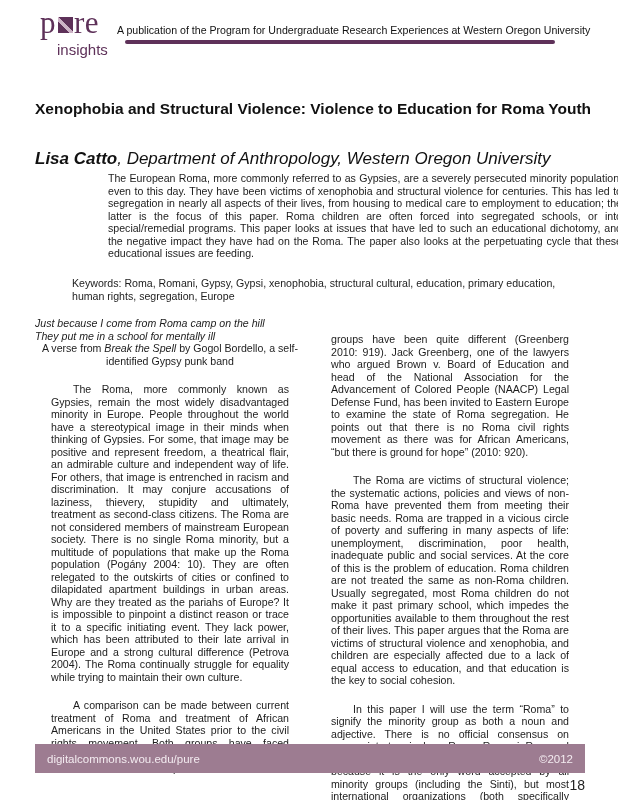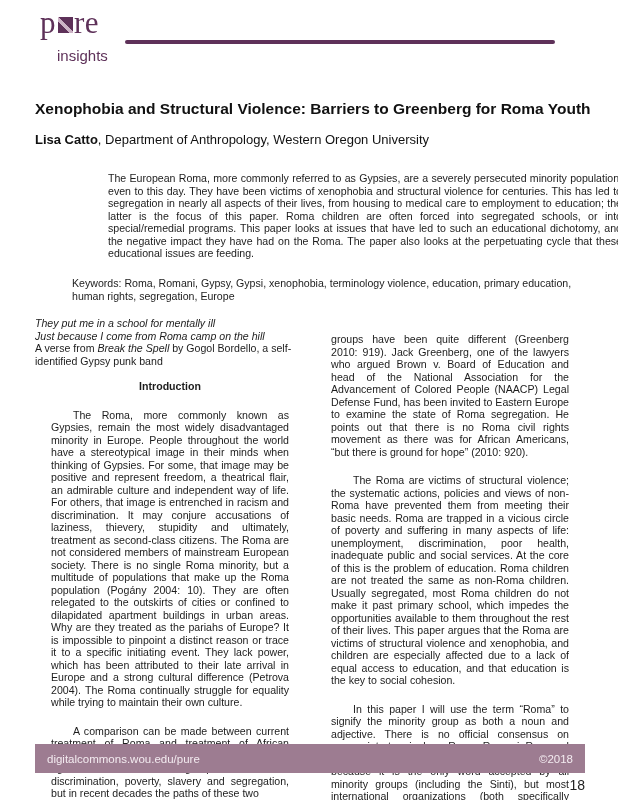--- a/index.html
+++ b/index.html
@@ -10,36 +10,36 @@
   }
   
   .logo{position:absolute;left:40px;top:7px;line-height:1;}
   .logo-main{font-family:"Liberation Serif", serif;font-size:31px;color:#5e3159;letter-spacing:.5px;}
   .logo-main .logo-p,.logo-main .logo-re{display:inline-block;}
   .logo-u{
     display:inline-block;width:15px;height:16px;margin:0 1px 0 2px;vertical-align:baseline;
     background:
       linear-gradient(45deg, #5e3159 38%, #cdb3c6 38%, #cdb3c6 54%, #5e3159 54%);
   }
-  .logo-sub{font-family:"Liberation Sans", sans-serif;font-size:15px;color:#5e3159;margin-top:10px;padding-left:17px;}
+  .logo-sub{font-family:"Liberation Sans", sans-serif;font-size:15px;color:#5e3159;margin-top:4px;padding-left:17px;}
   .tagline{position:absolute;left:117px;top:24px;width:500px;font-size:10.6px;color:#111;}
   .header-rule{position:absolute;left:125px;top:40px;width:430px;height:4px;background:#5e3159;border-radius:2px;}
   
   .title{position:absolute;left:35px;top:89px;width:562px;font-size:15.5px;font-weight:bold;line-height:20px;color:#111;}
-  .byline{position:absolute;left:35px;top:132px;width:560px;font-size:13px;color:#111;}
+  .byline{position:absolute;left:35px;top:149px;width:560px;font-size:17px;color:#111;font-style:italic;}
   .byline b{font-weight:bold;}
   
   .abstract{position:absolute;left:72px;top:172px;width:514px;font-size:10.6px;line-height:12.5px;text-align:justify;margin-left:36px;}
   .keywords{position:absolute;left:72px;top:277px;width:514px;font-size:10.6px;line-height:12.5px;text-align:left;}
   .keywords .kw-label{}
   
   .columns{position:absolute;left:35px;top:317px;width:550px;display:flex;gap:10px;}
   .col{width:270px;font-size:10.6px;line-height:12.5px;text-align:justify;}
   .verse-line{font-style:italic;text-align:left;}
-  .verse-attrib{text-align:left;}
+  .verse-attrib{text-align:center;}
   .verse-attrib .vtitle{font-style:italic;}
   .section-heading{font-weight:bold;text-align:center;margin:13px 0 12px 0;}
   .col p{margin:16px;}
   .col p.indent{text-indent:22px;}
   
   .footer-bar{
     position:absolute;left:35px;top:744px;width:550px;height:29px;
     background:#9d7c91;color:#f3ebf0;
     display:flex;justify-content:space-between;align-items:center;
     padding:6px 12px;box-sizing:border-box;font-size:11.5px;
@@ -48,43 +48,43 @@
 </style>
 </head>
 <body>
 
 <div class="page">
 
   <div class="logo">
     <div class="logo-main"><span class="logo-p">p</span><span class="logo-u"></span><span class="logo-re">re</span></div>
     <div class="logo-sub">insights</div>
   </div>
+  <div class="tagline">A publication of the Program for Undergraduate Research Experiences at Western Oregon University</div>
   <div class="header-rule"></div>
 
-  <h1 class="title">Xenophobia and Structural Violence: Barriers to Greenberg for Roma Youth</h1>
+  <h1 class="title">Xenophobia and Structural Violence: Violence to Education for Roma Youth</h1>
   <div class="byline"><b>Lisa Catto</b><span>, Department of Anthropology, Western Oregon University</span></div>
 
   <div class="abstract">The European Roma, more commonly referred to as Gypsies, are a severely persecuted minority population, even to this day. They have been victims of xenophobia and structural violence for centuries. This has led to segregation in nearly all aspects of their lives, from housing to medical care to employment to education; the latter is the focus of this paper. Roma children are often forced into segregated schools, or into special/remedial programs. This paper looks at issues that have led to such an educational dichotomy, and the negative impact they have had on the Roma. The paper also looks at the perpetuating cycle that these educational issues are feeding.</div>
-  <div class="keywords"><span class="kw-label">Keywords</span><span>: Roma, Romani, Gypsy, Gypsi, xenophobia, terminology violence, education, primary education, human rights, segregation, Europe</span></div>
+  <div class="keywords"><span class="kw-label">Keywords</span><span>: Roma, Romani, Gypsy, Gypsi, xenophobia, structural cultural, education, primary education, human rights, segregation, Europe</span></div>
 
   <div class="columns">
     <div class="col">
+      <div class="verse-line">Just because I come from Roma camp on the hill</div>
       <div class="verse-line">They put me in a school for mentally ill</div>
-      <div class="verse-line">Just because I come from Roma camp on the hill</div>
       <div class="verse-attrib"><span>A verse from </span><span class="vtitle">Break the Spell</span><span> by Gogol Bordello, a self-identified Gypsy punk band</span></div>
-      <div class="section-heading">Introduction</div>
       <p class="indent">The Roma, more commonly known as Gypsies, remain the most widely disadvantaged minority in Europe. People throughout the world have a stereotypical image in their minds when thinking of Gypsies. For some, that image may be positive and represent freedom, a theatrical flair, an admirable culture and independent way of life. For others, that image is entrenched in racism and discrimination. It may conjure accusations of laziness, thievery, stupidity and ultimately, treatment as second-class citizens. The Roma are not considered members of mainstream European society. There is no single Roma minority, but a multitude of populations that make up the Roma population (Pogány 2004: 10). They are often relegated to the outskirts of cities or confined to dilapidated apartment buildings in urban areas. Why are they treated as the pariahs of Europe? It is impossible to pinpoint a distinct reason or trace it to a specific initiating event. They lack power, which has been attributed to their late arrival in Europe and a strong cultural difference (Petrova 2004). The Roma continually struggle for equality while trying to maintain their own culture.</p>
       <p class="indent">A comparison can be made between current treatment of Roma and treatment of African Americans in the United States prior to the civil rights movement. Both groups have faced discrimination, poverty, slavery and segregation, but in recent decades the paths of these two</p>
     </div>
     <div class="col">
       <p>groups have been quite different (Greenberg 2010: 919). Jack Greenberg, one of the lawyers who argued Brown v. Board of Education and head of the National Association for the Advancement of Colored People (NAACP) Legal Defense Fund, has been invited to Eastern Europe to examine the state of Roma segregation. He points out that there is no Roma civil rights movement as there was for African Americans, “but there is ground for hope” (2010: 920).</p>
       <p class="indent">The Roma are victims of structural violence; the systematic actions, policies and views of non-Roma have prevented them from meeting their basic needs. Roma are trapped in a vicious circle of poverty and suffering in many aspects of life: unemployment, discrimination, poor health, inadequate public and social services. At the core of this is the problem of education. Roma children are not treated the same as non-Roma children. Usually segregated, most Roma children do not make it past primary school, which impedes the opportunities available to them throughout the rest of their lives. This paper argues that the Roma are victims of structural violence and xenophobia, and children are especially affected due to a lack of equal access to education, and that education is the key to social cohesion.</p>
       <p class="indent">In this paper I will use the term “Roma” to signify the minority group as both a noun and adjective. There is no official consensus on appropriate terminology. Roma, Romani, Rom and Gypsy are most common. Some use Romani because it is the only word accepted by all minority groups (including the Sinti), but most international organizations (both specifically dedicated to Roma issues and those not) have adopted Roma in all uses (Pogány 2004: 20).</p>
     </div>
   </div>
 
   <div class="footer-bar">
     <span>digitalcommons.wou.edu/pure</span>
-    <span>©2018</span>
+    <span>©2012</span>
   </div>
   <div class="page-number">18</div>
 
 </div>
 
 </body></html>

